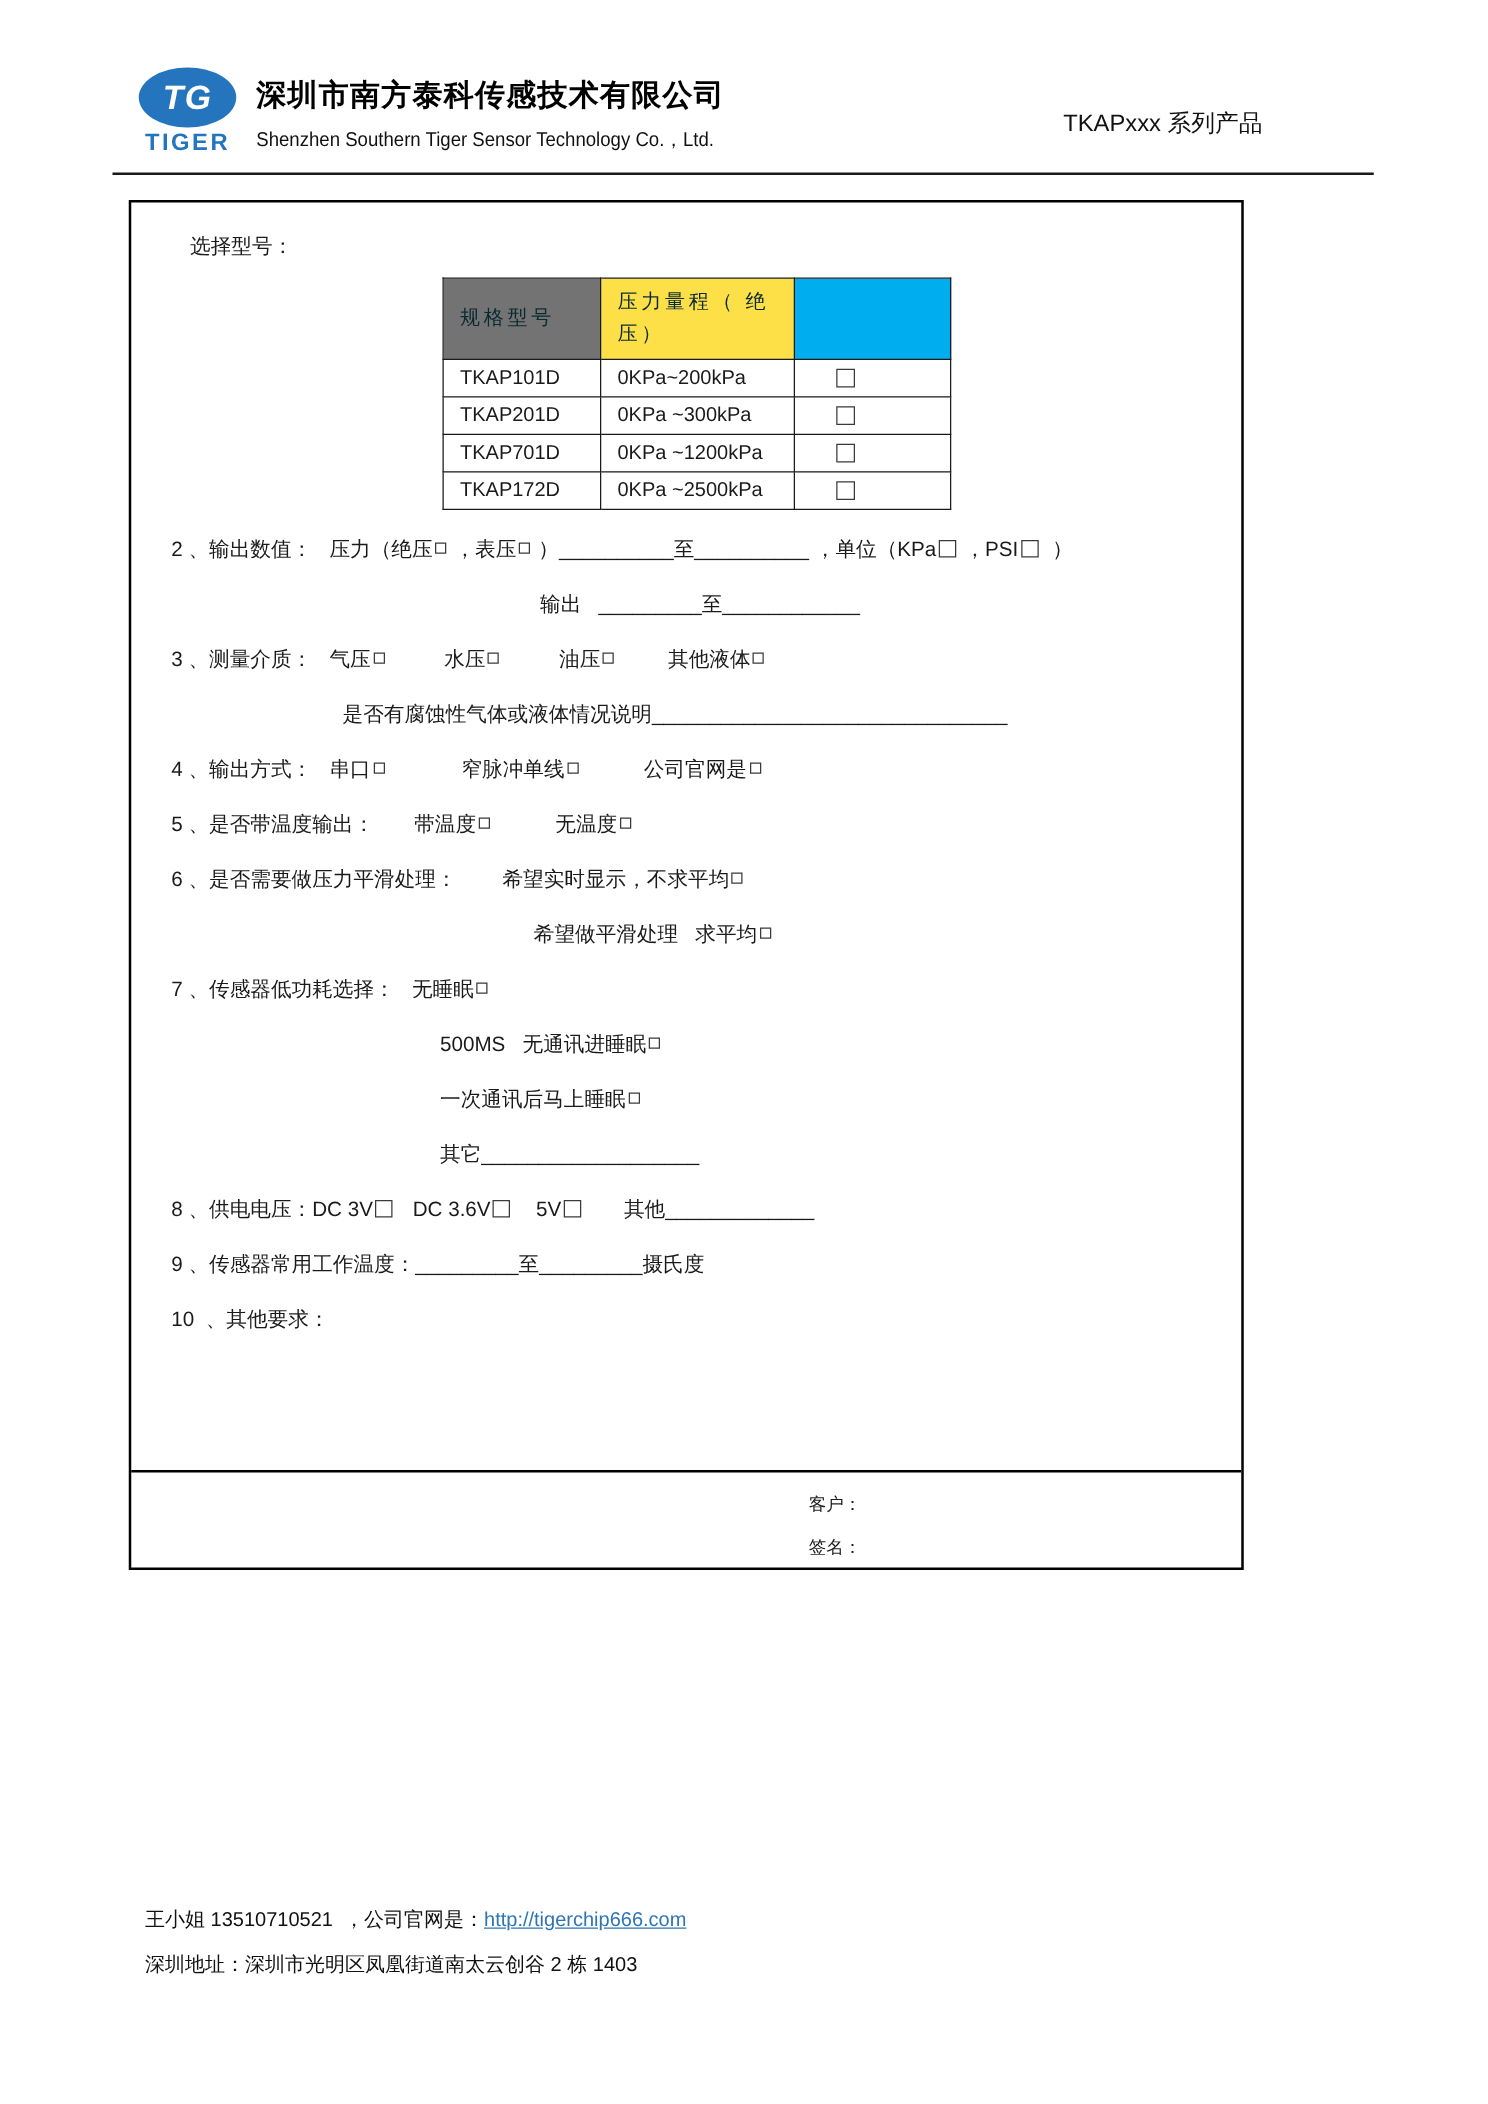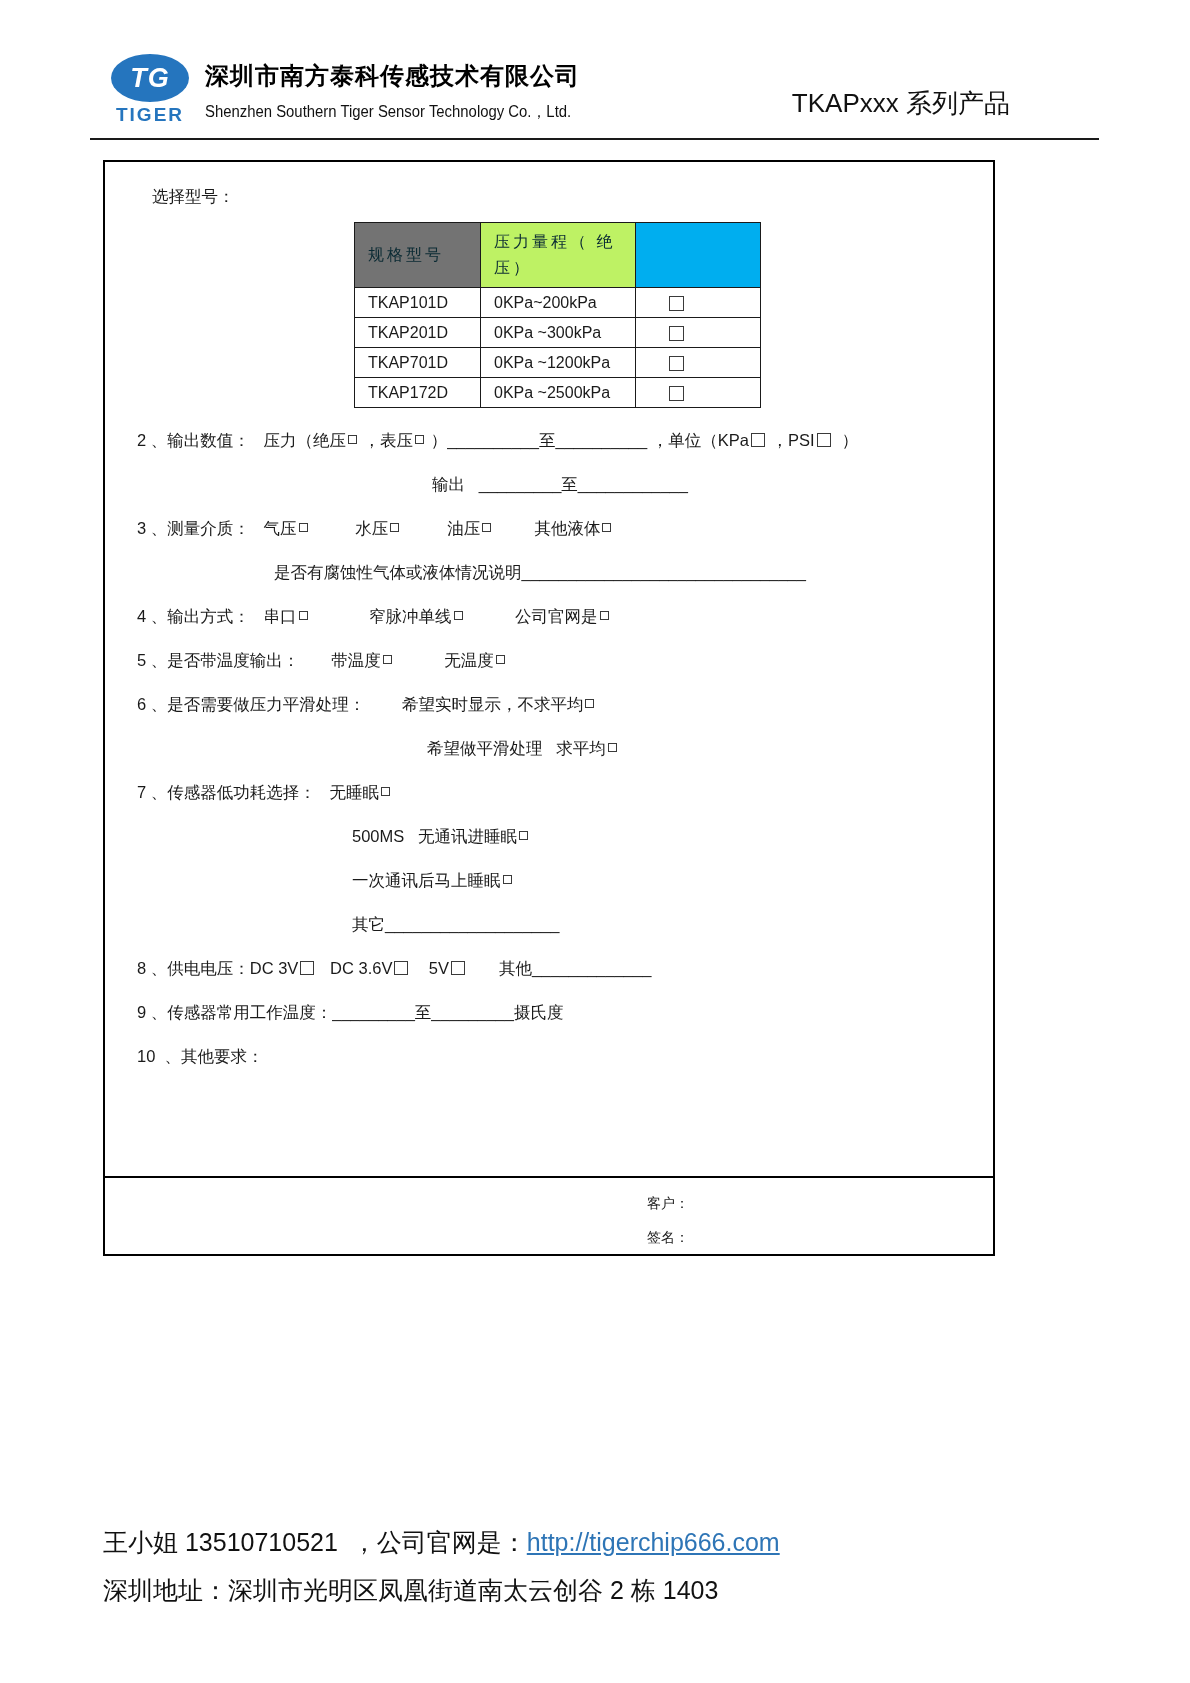--- a/index.html
+++ b/index.html
@@ -23,21 +23,21 @@
   }
   .company-cn {
     position:absolute; left:205px; top:60px; font-size:24px; font-weight:bold;
     letter-spacing:1px; color:#000;
   }
   .company-en {
     position:absolute; left:205px; top:102px; font-size:16px; color:#111;
     transform:scaleX(0.93); transform-origin:left;
   }
   .product-series {
-    position:absolute; right:180px; top:86px; font-size:26px; color:#111;
+    position:absolute; right:180px; top:86px; font-size:19px; color:#111;
   }
   .header-rule {
     position:absolute; left:90px; top:138px; width:1009px; height:2px; background:#1a1a1a;
   }
 
   
   .main-box {
     position:absolute; left:103px; top:160px; width:892px; height:1096px;
     border:2px solid #000;
   }
@@ -65,21 +65,21 @@
   .form-line { font-size:16.5px; line-height:20px; margin-bottom:24px; white-space:pre-wrap; }
   .line-text { white-space:pre-wrap; }
 
   .signature {
     position:absolute; left:0; right:0; top:1014px; bottom:0;
     border-top:2px solid #000; padding:8px 0 0 542px;
   }
   .sig-line { font-size:14px; line-height:34px; }
 
   
-  .footer { position:absolute; left:103px; top:1526px; font-size:25px; color:#111; }
+  .footer { position:absolute; left:116px; top:1526px; font-size:16px; color:#111; }
   .footer-line2 { margin-top:15px; }
   a.site-link { color:#2E75B6; text-decoration:underline; }
 </style>
 </head>
 <body>
 
 <div class="page">
 
   <div class="logo">
     <div class="logo-ellipse">
@@ -92,21 +92,21 @@
   <div class="product-series">TKAPxxx 系列产品</div>
   <div class="header-rule"></div>
 
   <div class="main-box">
     <div class="select-label">选择型号：</div>
 
     <table class="mtable">
       <thead>
         <tr>
           <th class="col-model" style="background: #737373;">规格型号</th>
-          <th class="col-range" style="background: #bef264;">压力量程（ 绝压）</th>
+          <th class="col-range" style="background: #fde047;">压力量程（ 绝压）</th>
           <th class="col-check" style="background: rgb(0, 174, 239);"></th>
         </tr>
       </thead>
       <tbody>
           <tr>
             <td>TKAP101D</td>
             <td>0KPa~200kPa</td>
             <td class="check-cell"><span class="cb t"></span></td>
           </tr>
           <tr>

